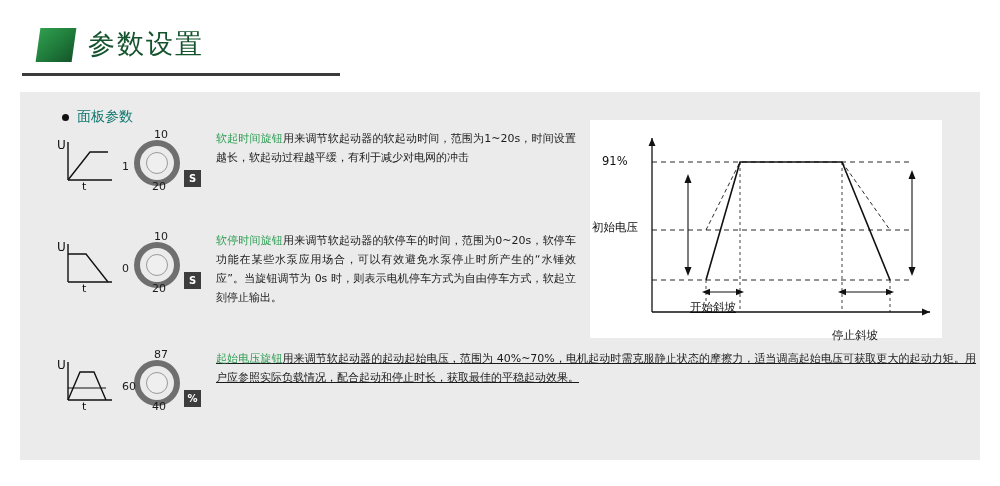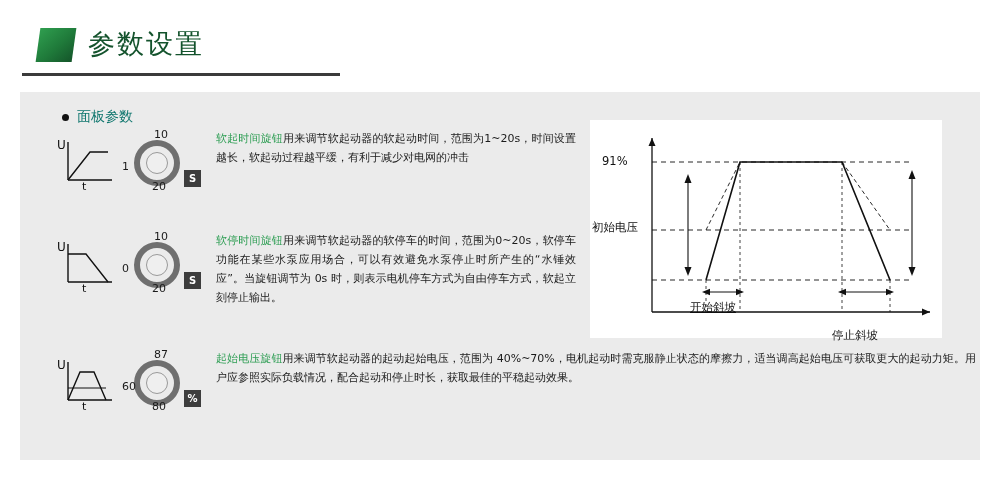--- a/index.html
+++ b/index.html
@@ -159,20 +159,21 @@
     left: 196px;
     top: 0;
     width: 360px;
     font-size: 11px;
     line-height: 1.72;
     color: #1b1b1b;
     text-align: justify;
   }
   .textcol.wide {
     width: 760px;
+    text-decoration: underline;
   }
   .kname {
     color: #2e9e54;
   }
 
   
   .figure {
     position: absolute;
     left: 570px;
     top: 28px;
@@ -266,21 +267,21 @@
         <line x1="12" y1="32" x2="50" y2="32" stroke="#111" stroke-width="1"></line>
         <text x="1" y="13" font-size="12" fill="#111" font-family="DejaVu Sans, sans-serif">U</text>
         <text x="26" y="54" font-size="11" fill="#111" font-family="DejaVu Sans, sans-serif">t</text>
       </svg>
       <div class="knobwrap">
         <div class="knob-ring">
           <div class="knob-inner"></div>
         </div>
         <div class="knob-lbl min">60</div>
         <div class="knob-lbl mid">87</div>
-        <div class="knob-lbl max">80</div>
+        <div class="knob-lbl max">40</div>
         <div class="unit-badge">%</div>
       </div>
     </div>
 
     <div class="textcol wide">
       <span class="kname">起始电压旋钮</span><span>用来调节软起动器的起动起始电压，范围为 40%~70%，电机起动时需克服静止状态的摩擦力，适当调高起始电压可获取更大的起动力矩。用户应参照实际负载情况，配合起动和停止时长，获取最佳的平稳起动效果。</span>
     </div>
   </div>
 
   <div class="figure">

